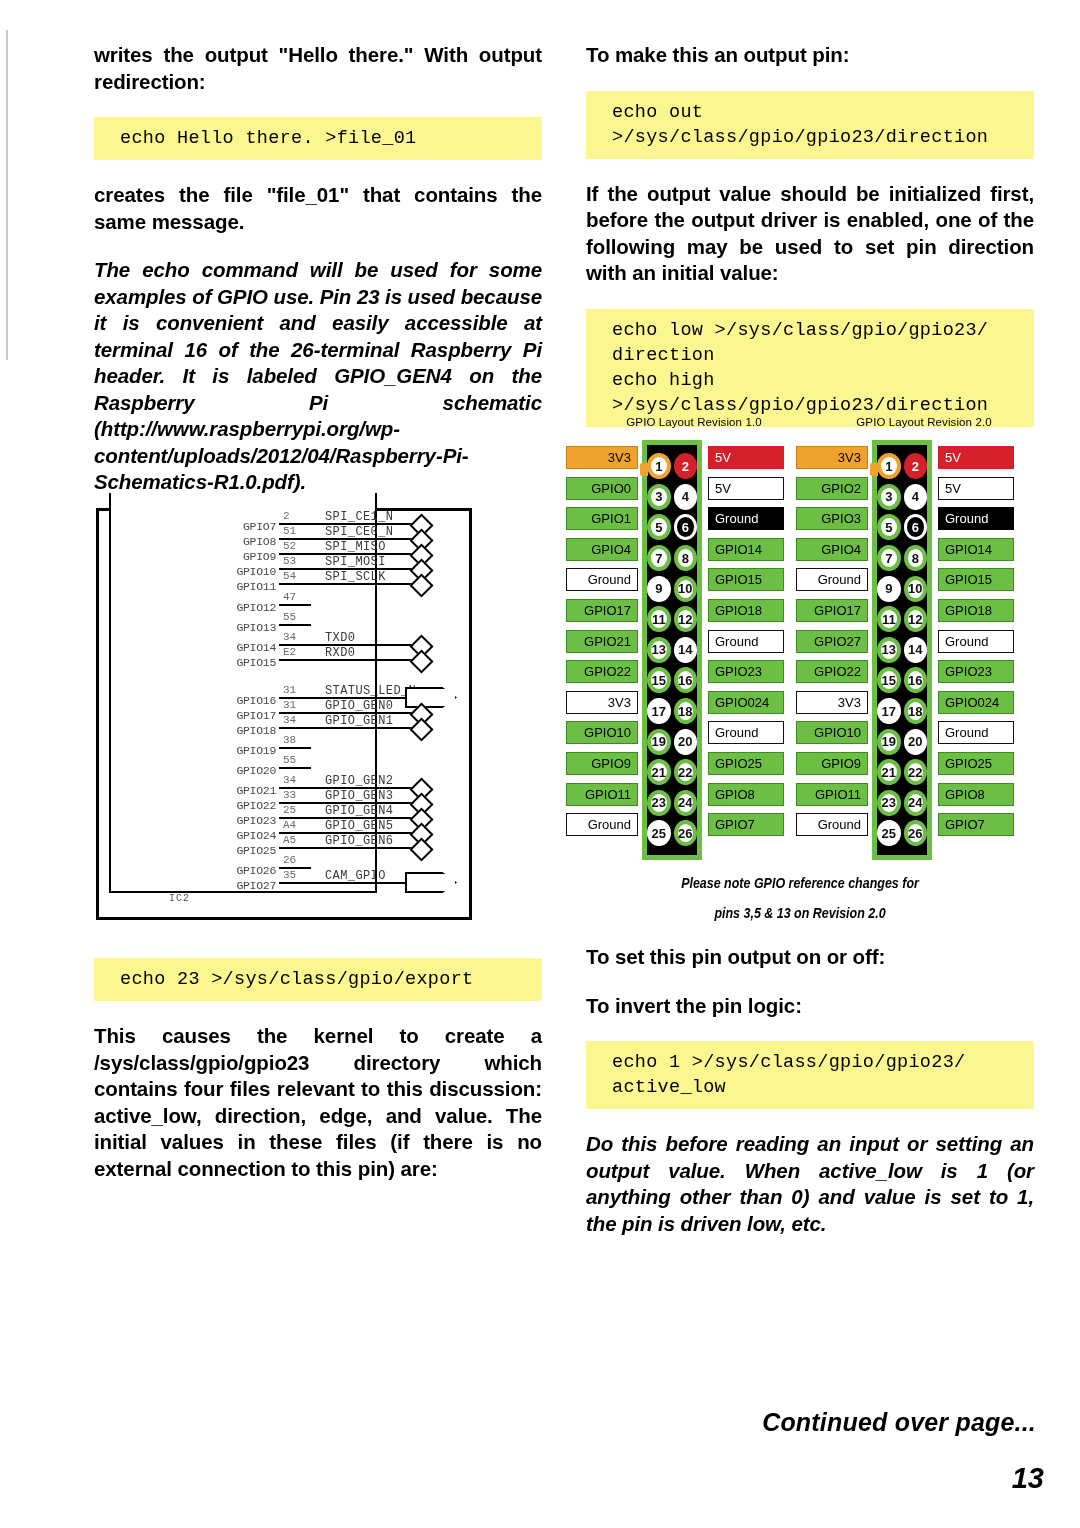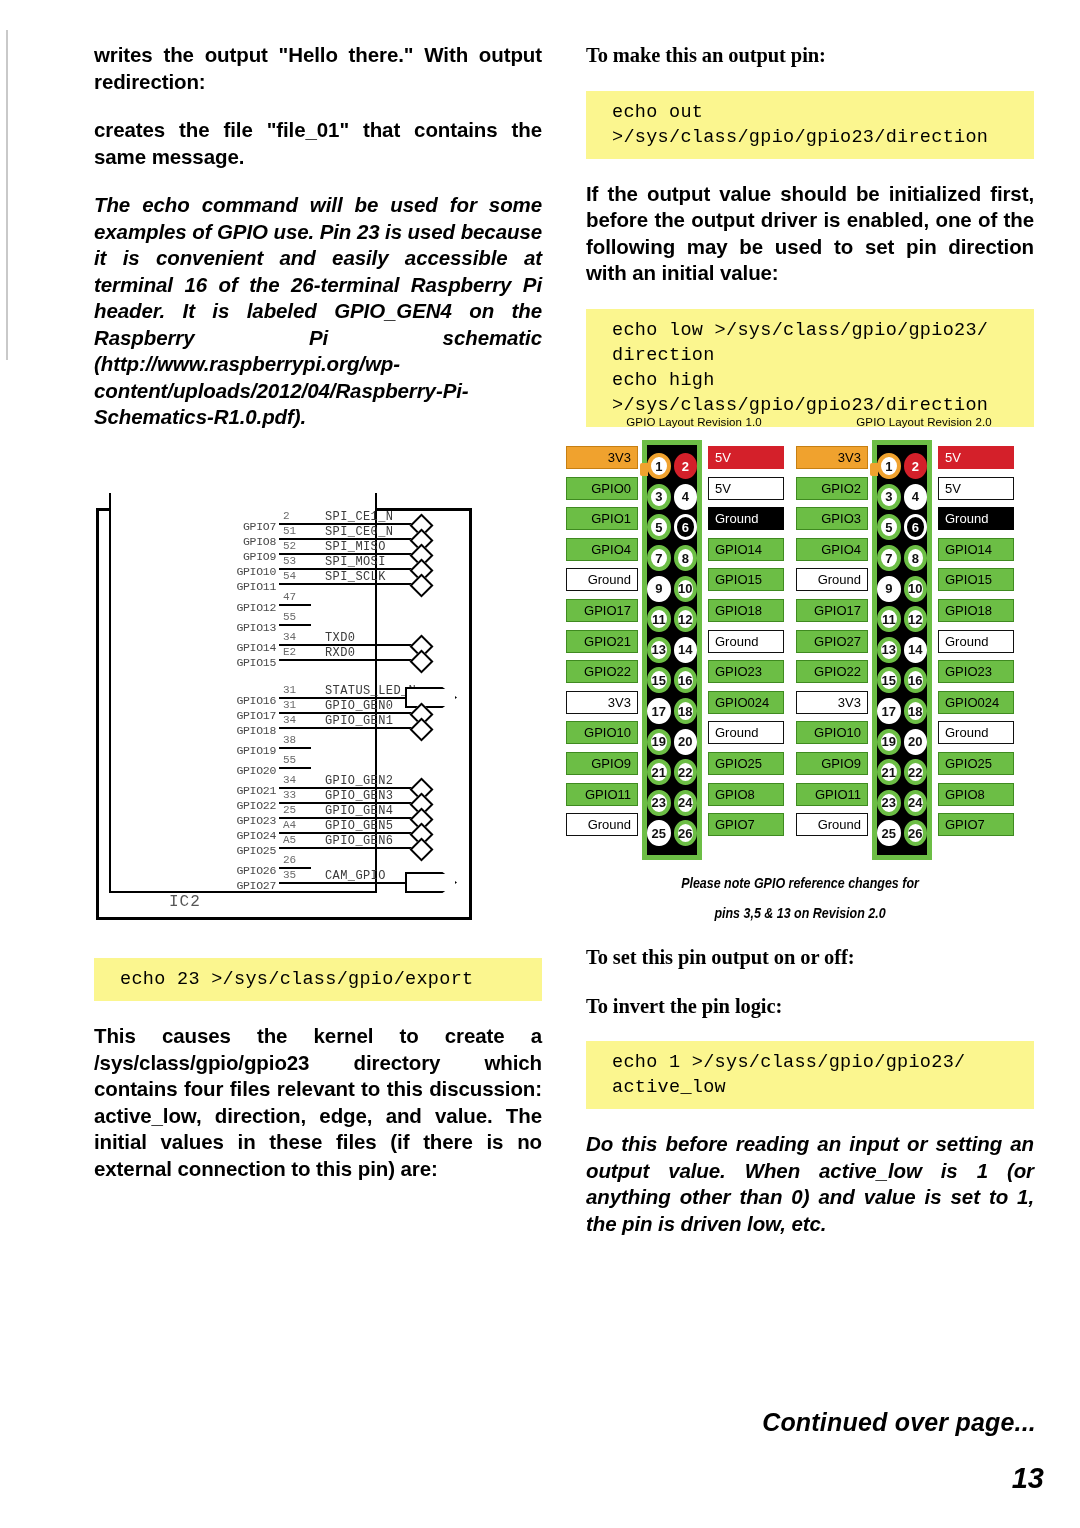--- a/index.html
+++ b/index.html
@@ -43,21 +43,21 @@
 
   p.body-text {
     margin: 0 0 22px 0;
     font-size: 20.5px;
     line-height: 26.5px;
     font-weight: bold;
     text-align: justify;
     letter-spacing: -0.1px;
   }
   p.body-text.last { margin-bottom: 0; font-style: italic; }
-  p.body-text.nojust { text-align: left; font-family: Liberation Serif, serif; }
+  p.body-text.nojust { text-align: left; }
 
   .code {
     background: #fbf68f;
     font-family: "Liberation Mono", "DejaVu Sans Mono", monospace;
     font-size: 18.5px;
     line-height: 25px;
     padding: 9px 0 9px 26px;
     margin: 0 0 22px 0;
     white-space: pre;
     letter-spacing: 0.3px;
@@ -90,21 +90,21 @@
     width: 268px; height: 400px;
     border: 2px solid #000;
     border-top: none;
     box-sizing: border-box;
     background: #fff;
   }
   .sch-ic-label {
     position: absolute;
     left: 70px;
     top: 382px;
-    font-size: 16px;
+    font-size: 10px;
     color: #555;
     font-family: "Liberation Mono", monospace;
     letter-spacing: 1px;
   }
   .pin {
     position: absolute;
     height: 14px;
     font-family: "Liberation Mono", "DejaVu Sans Mono", monospace;
     font-size: 11.5px;
     color: #4a4a4a;
@@ -280,20 +280,21 @@
 </head>
 <body>
 
 <div class="page">
 
   <div class="edge-rule"></div>
 
   <div class="col col-left">
     <p class="body-text">writes the output "Hello there."  With output redirection:</p>
 
+    <div class="code">echo Hello there. &gt;file_01</div>
 
     <p class="body-text">creates the file "file_01" that contains the same message.</p>
 
     <p class="body-text last">The echo command will be used for some examples of GPIO use.  Pin 23 is used because it is convenient and easily accessible at terminal 16 of the 26-terminal Raspberry Pi header.   It is labeled GPIO_GEN4 on the Raspberry Pi schematic (http://www.raspberrypi.org/wp-content/uploads/2012/04/Raspberry-Pi-Schematics-R1.0.pdf).</p>
   </div>
 
   <div class="schematic">
     <div class="sch-inner"></div>
     <div class="sch-ic-label">IC2</div>
     <div id="sch-pins">

